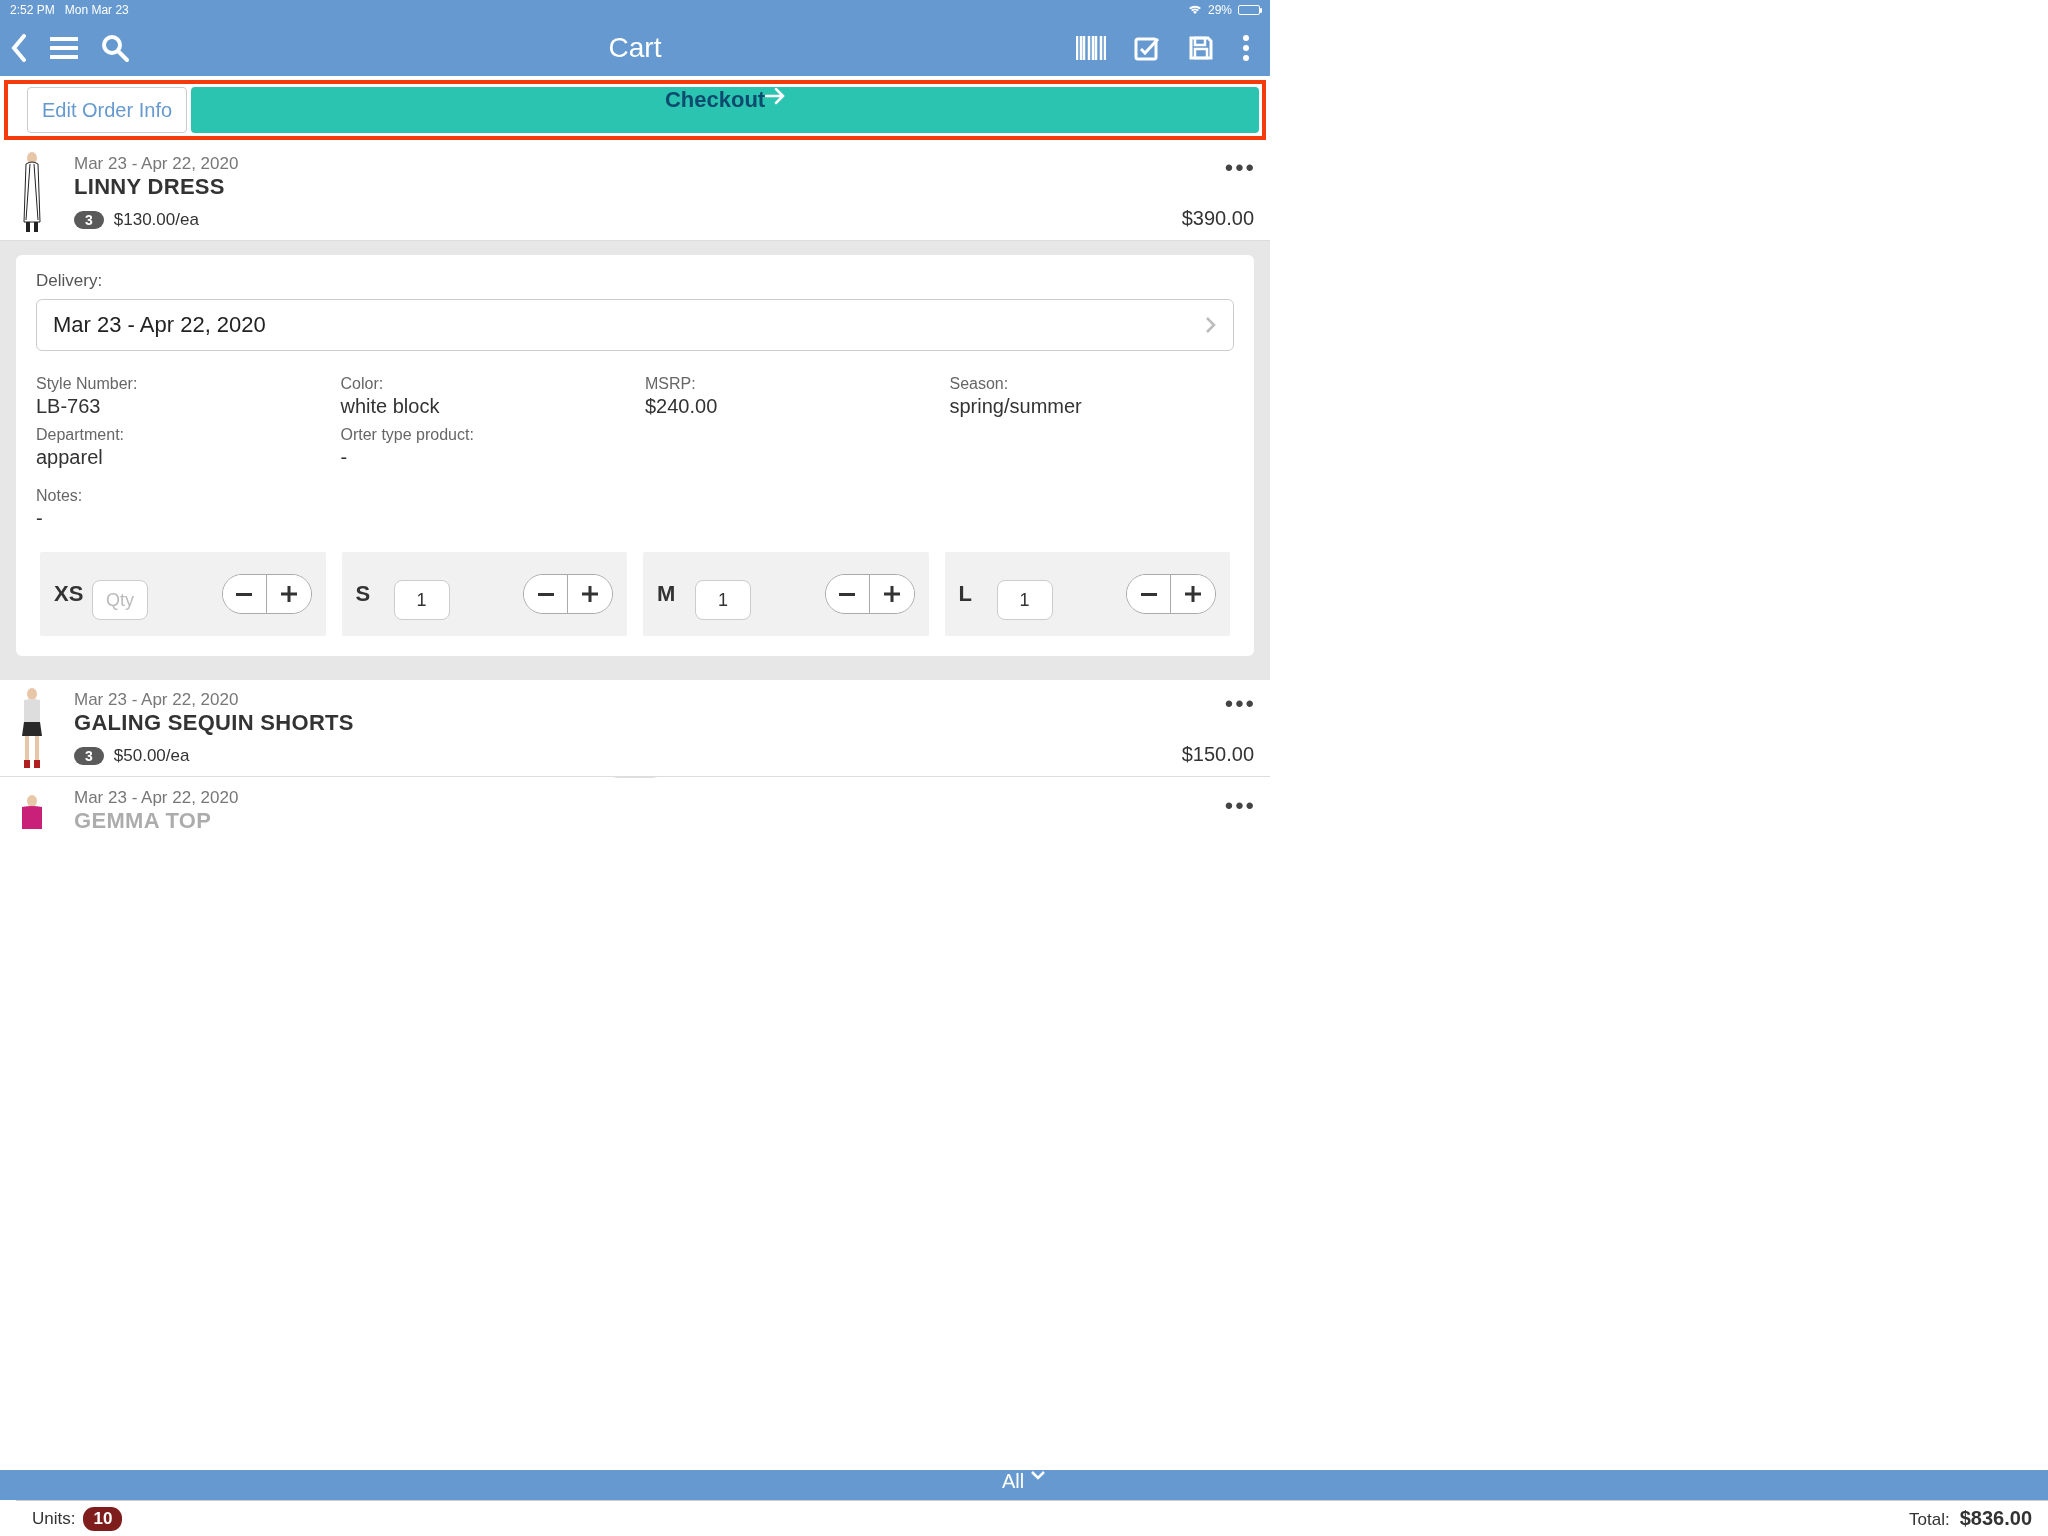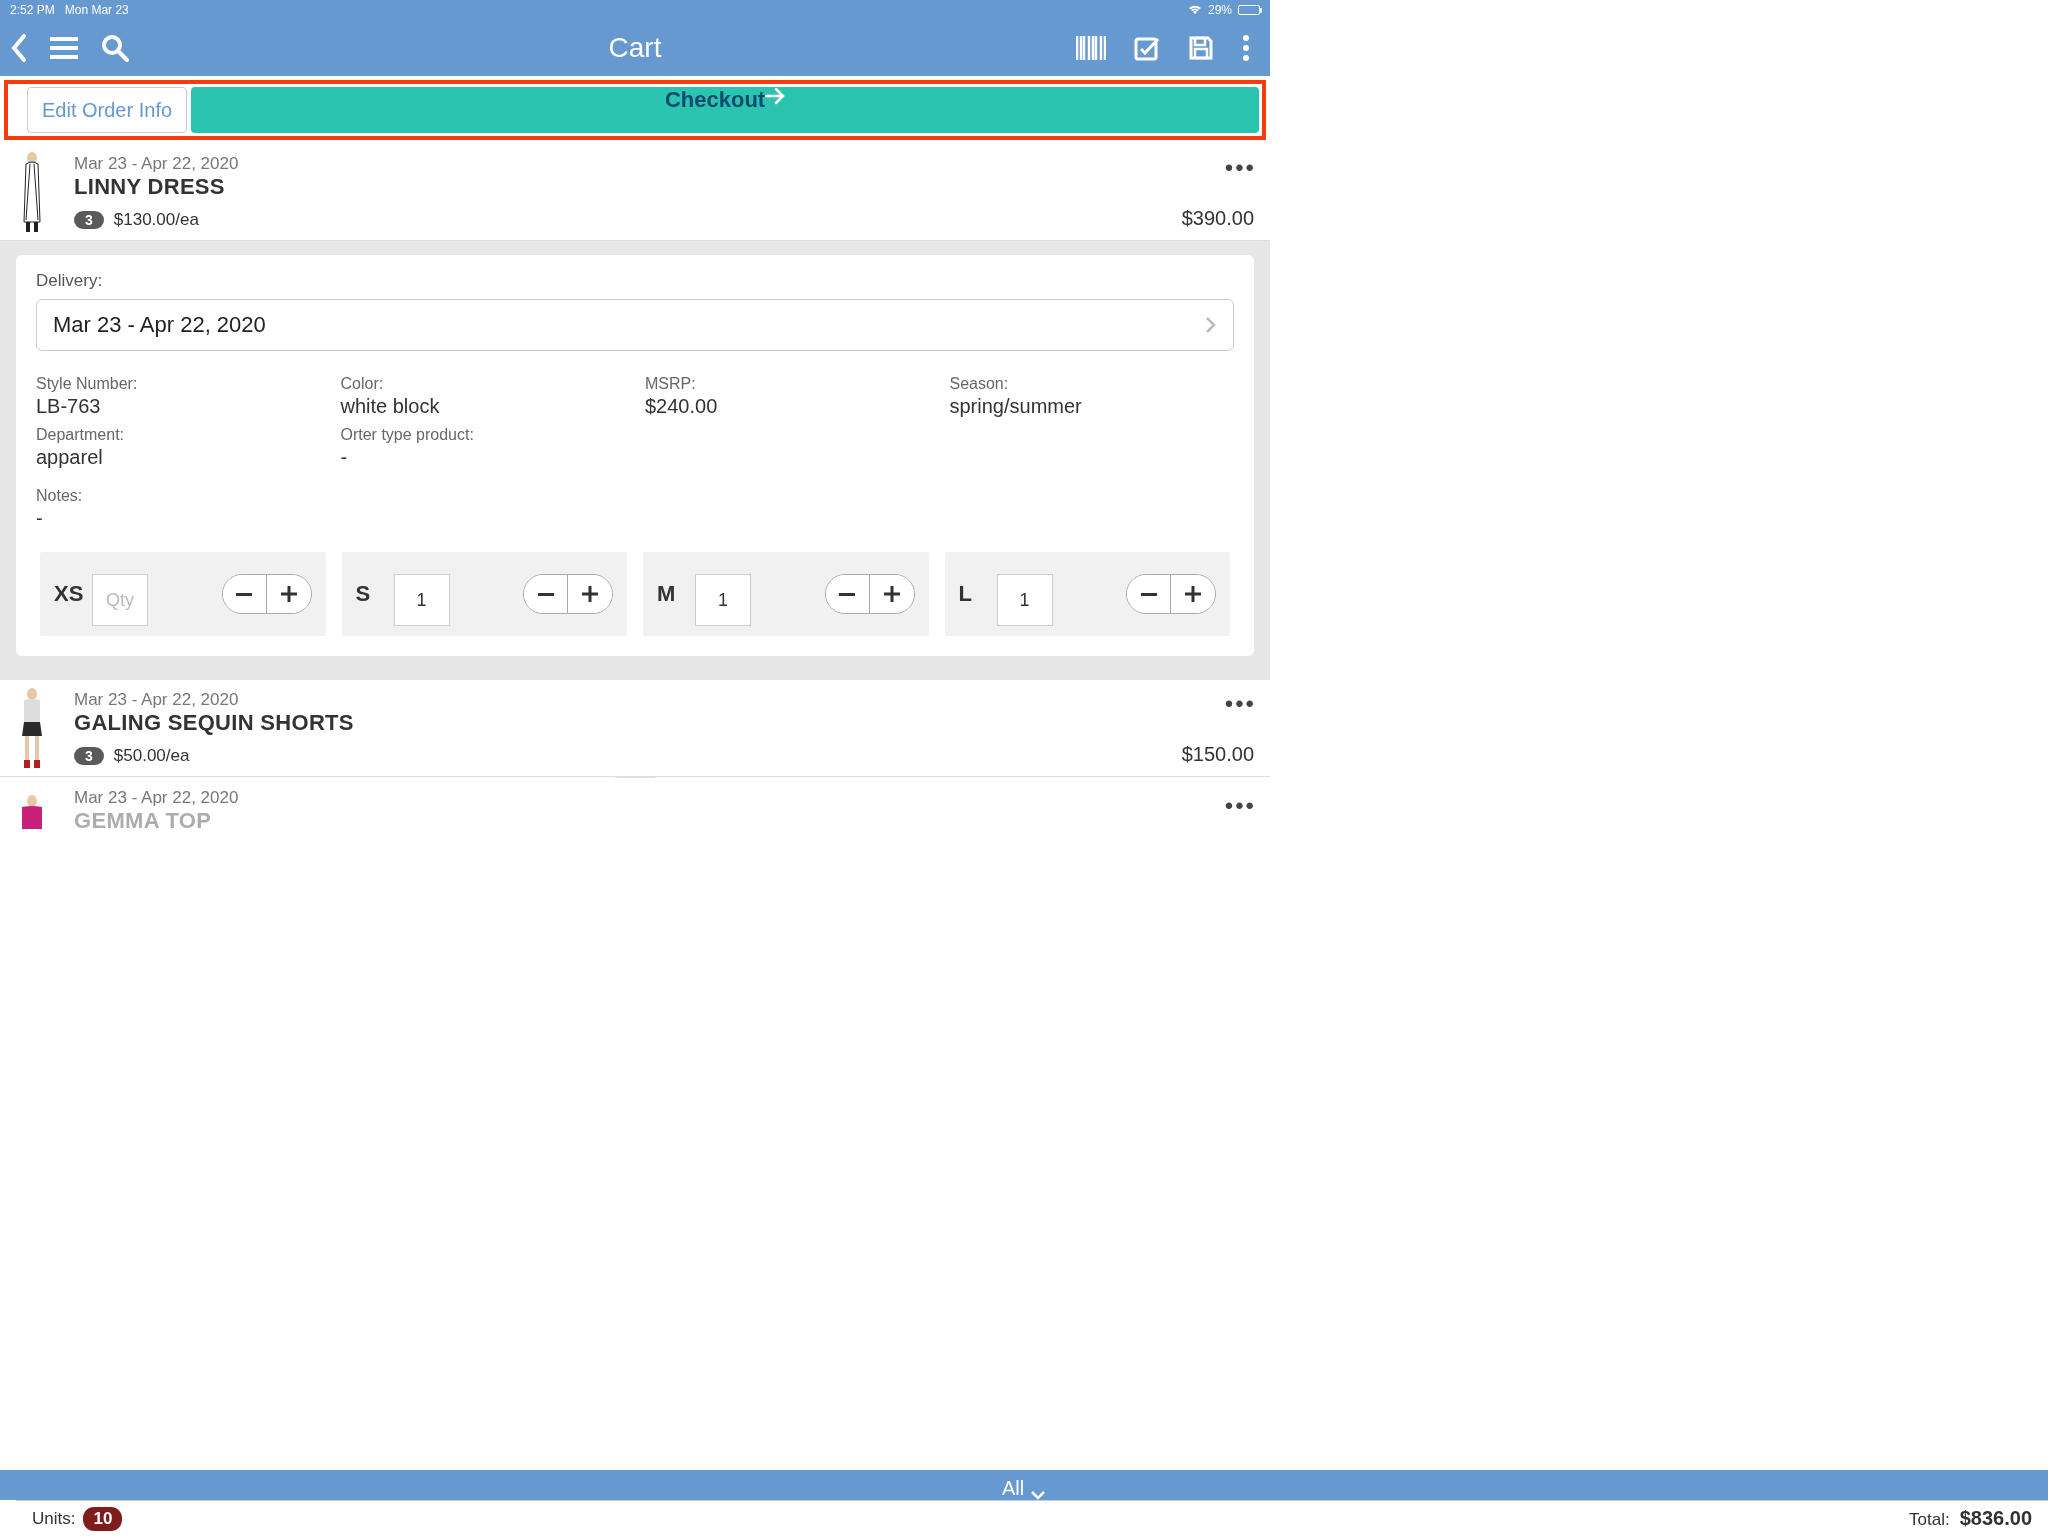--- a/index.html
+++ b/index.html
@@ -114,36 +114,36 @@
   .meta-value { font-size:20px; margin-top:2px;}
   .notes-block { margin-top:18px;}
   
   .sizes-row { display:flex; gap:16px; margin-top:22px; padding: 0 4px;}
   .size-box {
     background:#f1f1f1; flex:1; height:84px; border-radius:2px;
     display:flex; align-items:center; gap:12px; padding:16px 14px;
   }
   .size-label { font-size:22px; font-weight:600; width:26px;}
   .qty-input {
-    width:56px; height:52px; border:1px solid #ccc; border-radius:0;
+    width:56px; height:40px; border:1px solid #ccc; border-radius:8px;
     display:flex; align-items:center; justify-content:center;
     font-size:18px; color:#333; background:#fff;margin-top:12px;
   }
   .qty-input.placeholder { color:#bbb; }
   .stepper { display:flex; border:1px solid #aaa; border-radius:20px; overflow:hidden; margin-left:auto;}
   .step-btn { width:44px; height:38px; display:flex; align-items:center; justify-content:center; background:#fff; }
   .step-btn:first-child { border-right:1px solid #aaa;}
   
   .expand-tab { text-align:center; margin-top:-16px;}
   .expand-pill { display:inline-block; background:#fff; border:1px solid #ddd; border-top:none; border-radius:0 0 18px 18px; padding:2px 24px 4px;}
   
   .filter-bar {
     position:absolute; bottom:36px; left:0; right:0;
     background:#6599cf; color:#fff; height:30px;
-    display:flex; align-items:flex-end; justify-content:center; gap:6px;
+    display:flex; align-items:flex-start; justify-content:center; gap:6px;
     font-size:20px;
   }
   .footer-bar {
     position:absolute; bottom:0; left:16px; right:0; height:36px;
     background:#fff; border-top:1px solid #ccc;
     display:flex; align-items:center; padding:0 16px;
     font-size:17px;
   }
   .foot-badge { background:#7f1d1d; color:#fff; border-radius:11px; padding:2px 10px; font-weight:600; margin-left:8px;}
   .foot-total { margin-left:auto; display:flex; align-items:baseline; gap:10px;}

